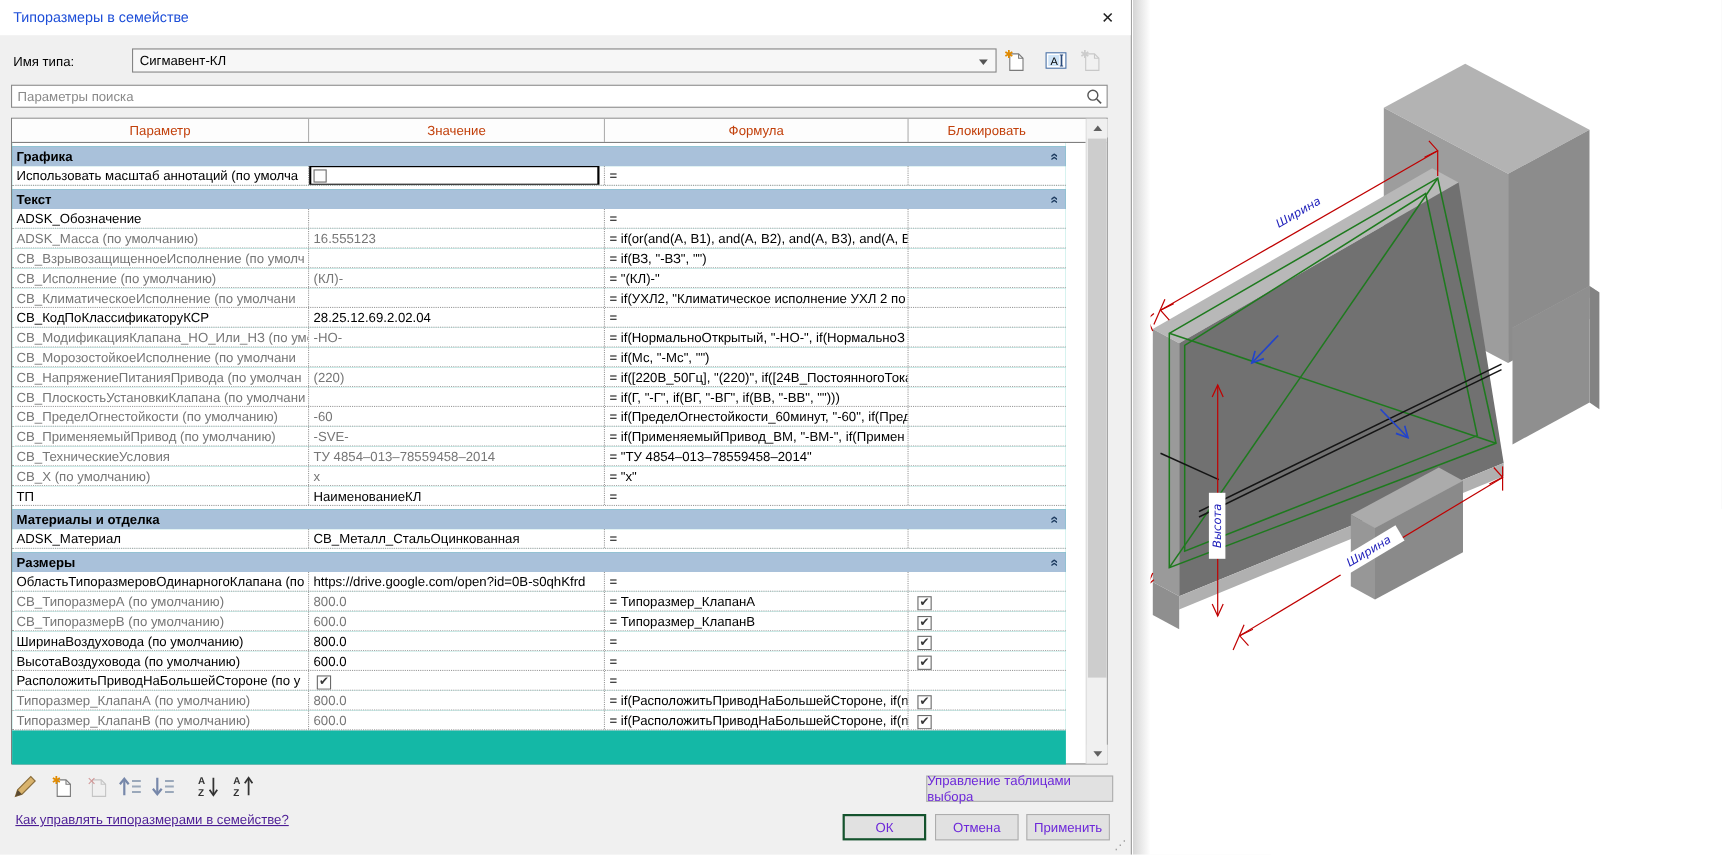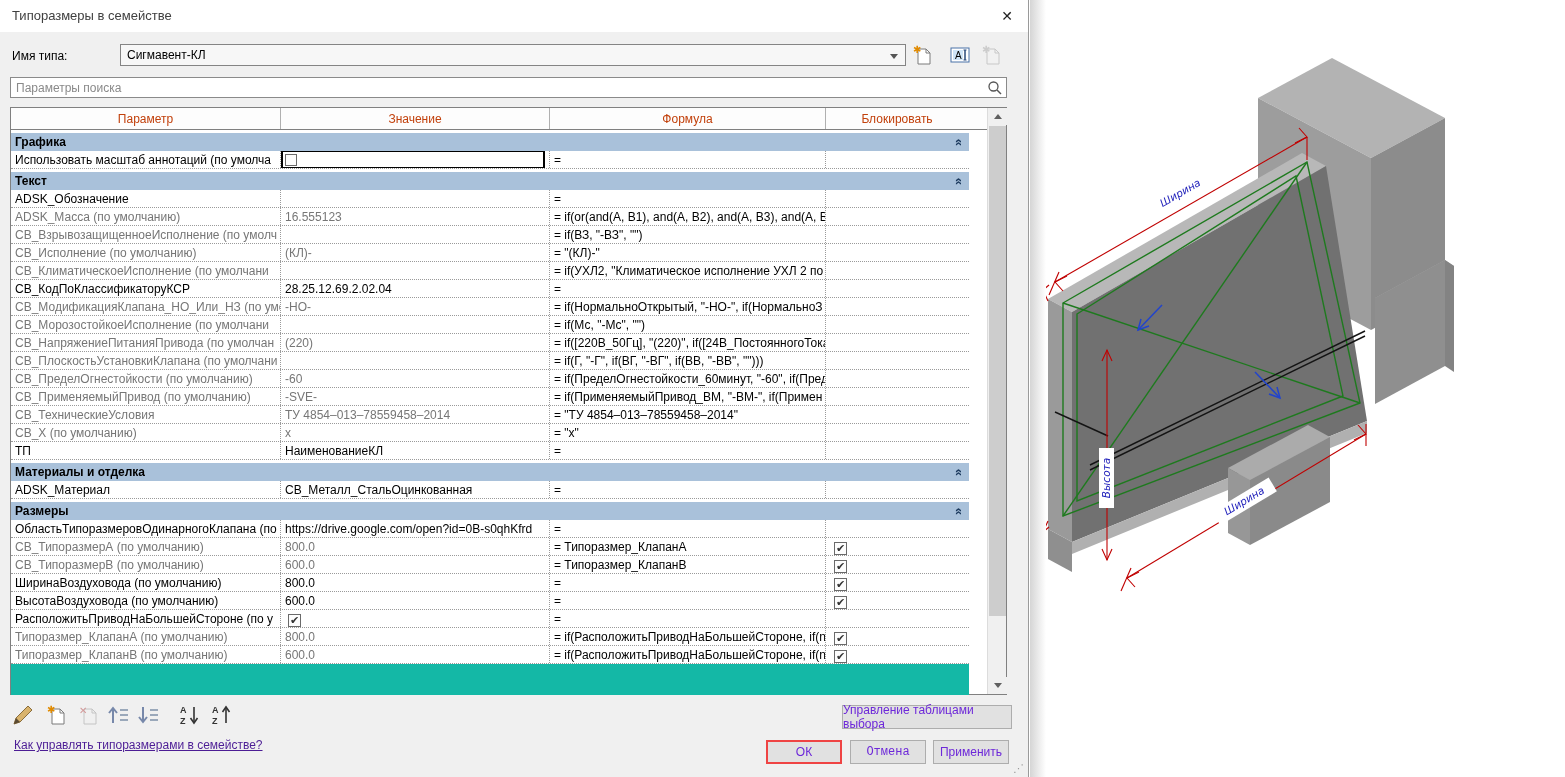--- a/index.html
+++ b/index.html
@@ -2,21 +2,21 @@
 <html><head>
 <meta charset="utf-8">
 <style>
   * { box-sizing: border-box; margin: 0; padding: 0; }
   html,body { width:1565px; height:777px; overflow:hidden; }
   body { font-family:"Liberation Sans", sans-serif; font-size:12px; background:#fff; position:relative; color:#000; }
 
   
   .dialog { position:absolute; left:0; top:0; width:1029px; height:777px; background:#f0f0f0; border-right:1px solid #9a9a9a; }
   .titlebar { position:absolute; left:0; top:0; width:100%; height:32px; background:#ffffff; }
-  .title { position:absolute; left:12px; top:8px; font-size:13px; color:#404040; }
+  .title { position:absolute; left:12px; top:8px; font-size:13px; color:#1d4ed8; }
   .close-btn { position:absolute; right:10px; top:5px; width:22px; height:22px; text-align:center; line-height:22px; font-size:14px; color:#222; cursor:pointer; }
 
   .typename-label { position:absolute; left:12px; top:49px; }
   .combo { position:absolute; left:120px; top:44px; width:786px; height:22px; background:#f7f7f7; border:1px solid #848484; display:flex; align-items:center; padding-left:6px; }
   .combo .chev { position:absolute; right:7px; top:9px; width:0; height:0; border-left:4px solid transparent; border-right:4px solid transparent; border-top:5px solid #555; }
 
   .mini-btn { position:absolute; top:43px; width:24px; height:24px; display:flex; align-items:center; justify-content:center; }
 
   .searchbox { position:absolute; left:10px; top:77px; width:997px; height:21px; background:#fff; border:1px solid #8a8a8a; }
   .searchbox input { position:absolute; left:0; top:0; width:calc(100% - 22px); height:100%; border:none; outline:none; padding-left:5px; font-family:"Liberation Sans",sans-serif; font-size:12px; background:transparent; }
@@ -48,21 +48,21 @@
   .sb-btn { position:absolute; left:0; width:19px; height:17px; background:#f0f0f0; display:flex; align-items:center; justify-content:center; }
   .sb-up { top:0; } .sb-down { bottom:0; }
   .tri-up { width:0; height:0; border-left:4px solid transparent; border-right:4px solid transparent; border-bottom:5px solid #606060; }
   .tri-down { width:0; height:0; border-left:4px solid transparent; border-right:4px solid transparent; border-top:5px solid #606060; }
   .sb-thumb { position:absolute; left:1px; top:18px; width:17px; height:490px; background:#cdcdcd; }
 
   
   .tool { position:absolute; top:702px; width:26px; height:26px; display:flex; align-items:center; justify-content:center; }
   .help-link { position:absolute; left:14px; top:737px; width:250px; color:#4c1d95; text-decoration:underline; line-height:16px; cursor:pointer; }
   .btn { position:absolute; background:#e1e1e1; border:1px solid #adadad; display:flex; align-items:center; justify-content:center; font-size:12px; color:#6d28d9; cursor:pointer; }
-  .btn-ok { border:2px solid #ef4444; }
+  .btn-ok { border:2px solid #14532d; }
   .grip { position:absolute; right:4px; bottom:2px; color:#9a9a9a; font-size:11px; }
 
   
   .viewport { position:absolute; left:1030px; top:0; width:535px; height:777px; background:#fff; }
   .vp-shadow { position:absolute; left:0; top:0; width:16px; height:777px; background:linear-gradient(to right,#d5d5d5,#ffffff); }
   svg text.dimlabel { font-family:"DejaVu Sans",sans-serif; font-size:10.5px; font-style:italic; }
 </style>
 </head>
 <body>
 
@@ -358,21 +358,21 @@
       <text x="3" y="21" font-size="9" font-weight="bold" fill="#333">Z</text>
       <line x1="17" y1="20" x2="17" y2="5" stroke="#333" stroke-width="1.6"></line>
       <polyline points="13.5,9 17,4 20.5,9" fill="none" stroke="#333" stroke-width="1.6"></polyline>
     </svg>
   </div>
 
   <div class="help-link">Как управлять типоразмерами в семействе?</div>
 
   <div class="btn" style="left:842px; top:705px; width:170px; height:24px;">Управление таблицами выбора</div>
   <div class="btn btn-ok" style="left:766px; top:740px; width:76px; height:24px;">ОК</div>
-  <div class="btn" style="left:850px; top:740px; width:76px; height:24px;font-family:Liberation Mono, monospace;">Отмена</div>
+  <div class="btn" style="left:850px; top:740px; width:76px; height:24px;">Отмена</div>
   <div class="btn" style="left:933px; top:740px; width:76px; height:24px;">Применить</div>
   <div class="grip">⋰</div>
 </div>
 
 <div class="viewport">
   <div class="vp-shadow"></div>
   <svg width="535" height="777" viewBox="0 0 535 777">
 
     <polygon points="228,98 302,58 415,118 341,158" fill="#b3b3b3"></polygon>
     <polygon points="228,98 341,158 341,330 228,270" fill="#9d9d9d"></polygon>

